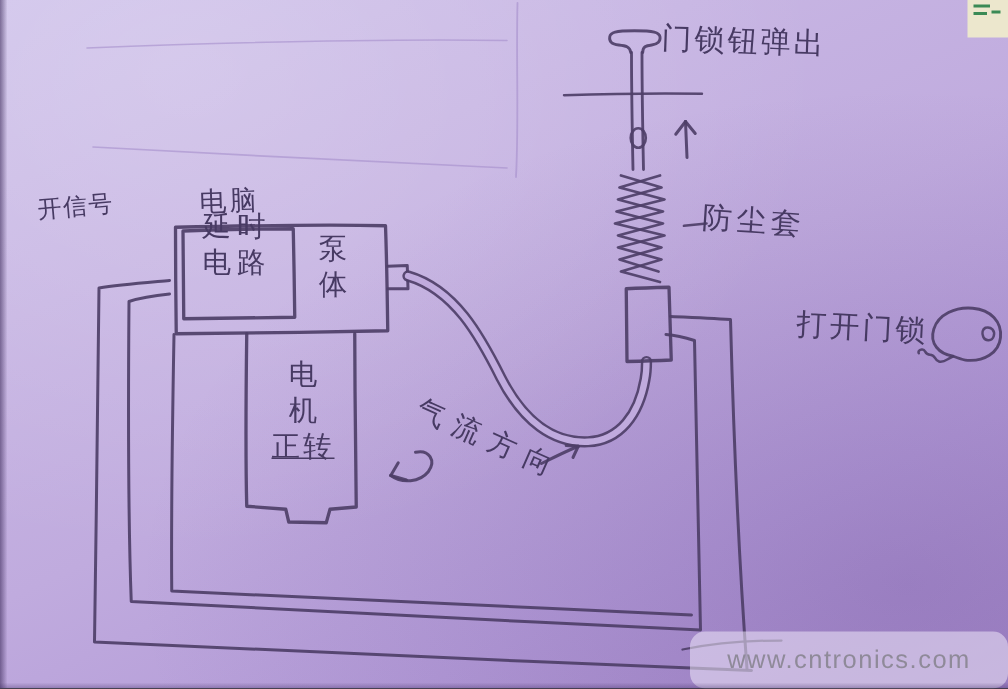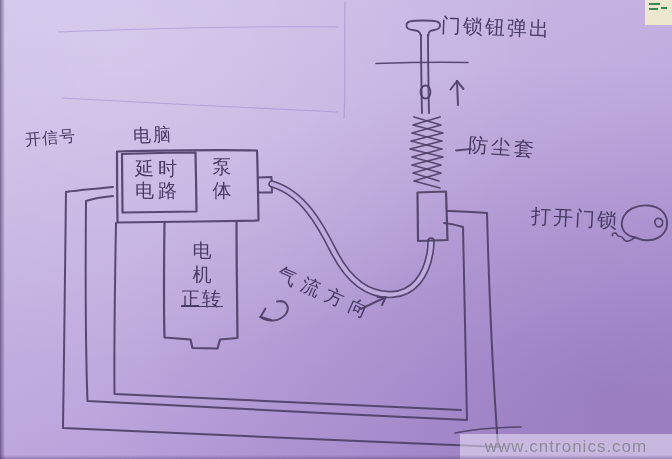--- a/index.html
+++ b/index.html
@@ -13,23 +13,23 @@
   }
   svg.strokes{position:absolute;left:0;top:0;}
   .ink{stroke:#4e3f68;fill:none;stroke-linecap:round;stroke-linejoin:round;opacity:0.92;}
   .faint{stroke:#a58ecb;fill:none;stroke-linecap:round;opacity:0.6;}
   .label{position:absolute;color:#473a63;line-height:1.25;white-space:nowrap;}
   .col{display:flex;flex-direction:column;align-items:center;}
   .edge-left{position:absolute;left:0;top:0;width:5px;height:100%;
     background:linear-gradient(90deg,rgba(50,32,80,0.55),rgba(50,32,80,0));}
   .edge-bottom{position:absolute;left:0;bottom:0;width:100%;height:4px;
     background:linear-gradient(0deg,rgba(60,40,95,0.35),rgba(60,40,95,0));}
-  .watermark{position:absolute;right:0;bottom:0;width:212px;height:25px;
+  .watermark{position:absolute;right:0;bottom:0;width:212px;height:38px;
     background:rgba(236,229,248,0.55);display:flex;align-items:center;justify-content:center;
-    color:#8f8a99;font-size:17px;font-family:"Liberation Sans",sans-serif;letter-spacing:1px;}
+    color:#8f8a99;font-size:17px;font-family:"Liberation Sans",sans-serif;letter-spacing:1px;border-radius:10px;}
   .corner-frag{position:absolute;right:0;top:0;width:27px;height:25px;background:#ece7cd;}
 </style>
 </head>
 <body>
 
 <div class="paper">
 
   <svg class="strokes" width="672" height="459" viewBox="0 0 672 459">
 
     <g>
@@ -105,23 +105,23 @@
   <div class="label" style="left:441px;top:15px;font-size:20px;letter-spacing:2px;transform:rotate(2deg);">门锁钮弹出</div>
 
   <div class="label" style="left:468px;top:135px;font-size:20px;letter-spacing:3px;transform:rotate(4deg);">防尘套</div>
 
   <div class="label" style="left:531px;top:206px;font-size:20px;letter-spacing:2px;transform:rotate(3deg);">打开门锁</div>
 
   <div class="label" style="left:25px;top:128px;font-size:16px;letter-spacing:1px;transform:rotate(-5deg);">开信号</div>
 
   <div class="label" style="left:133px;top:124px;font-size:18px;letter-spacing:2px;transform:rotate(-2deg);">电脑</div>
 
-  <div class="label col" style="left:126px;top:157px;width:64px;font-size:19px;">
+  <div class="label col" style="left:126px;top:140px;width:64px;font-size:19px;">
     <span style="letter-spacing:4px;">延时</span>
-    <span style="letter-spacing:4px;font-family:Liberation Mono, monospace;">电路</span>
+    <span style="letter-spacing:4px;">电路</span>
   </div>
 
   <div class="label col" style="left:206px;top:155px;width:32px;font-size:19px;">
     <span>泵</span>
     <span>体</span>
   </div>
 
   <div class="label col" style="left:178px;top:239px;width:48px;font-size:19px;">
     <span>电</span>
     <span>机</span>

